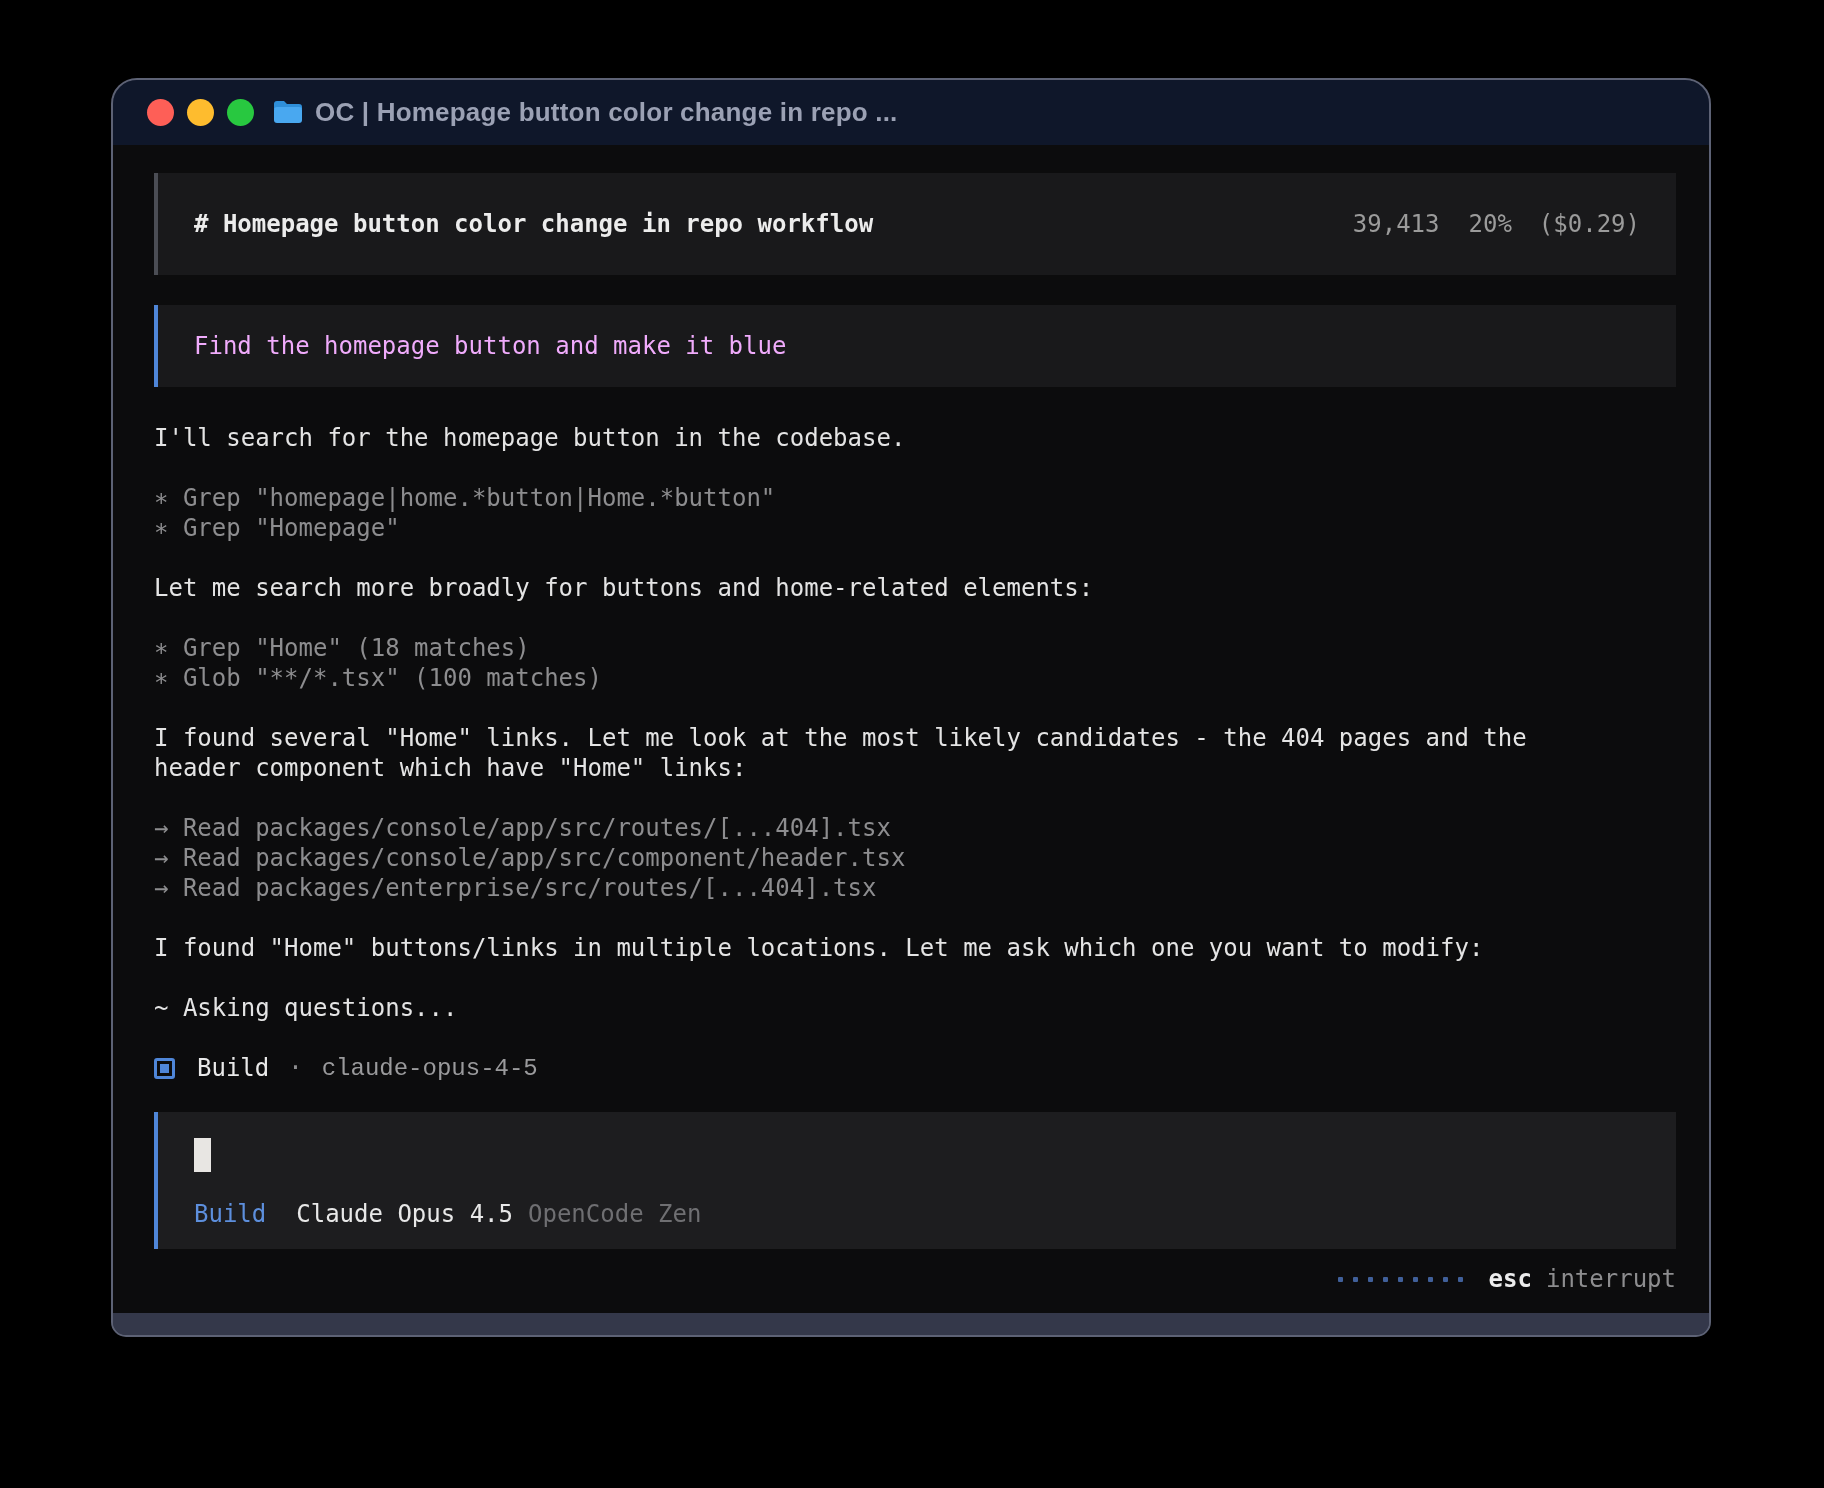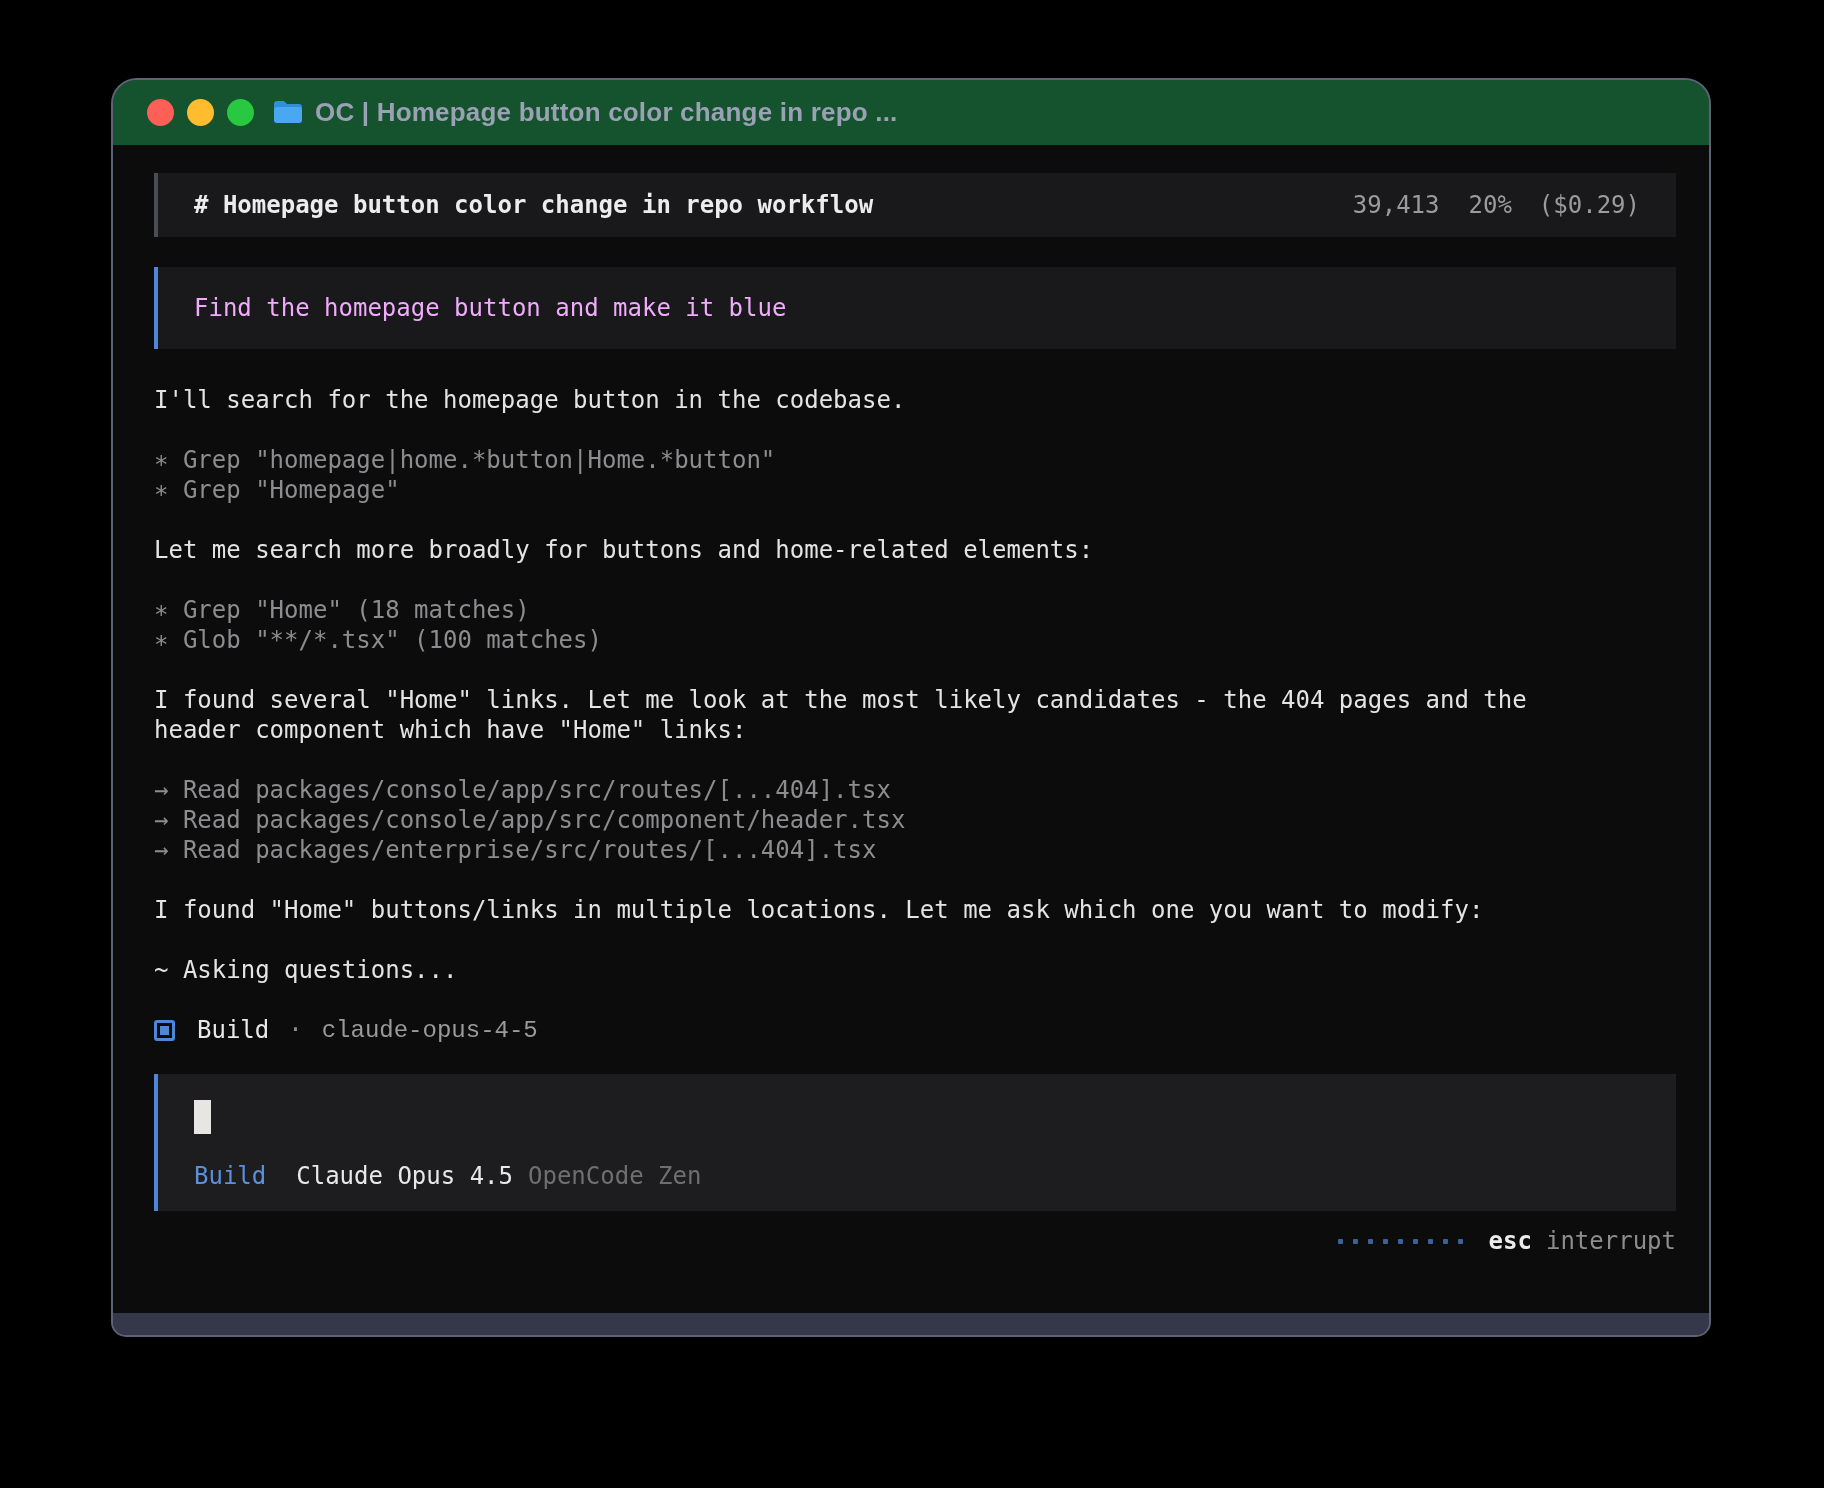--- a/index.html
+++ b/index.html
@@ -5,33 +5,33 @@
   * { margin:0; padding:0; box-sizing:border-box; }
   html,body { width:1824px; height:1488px; background:#000; overflow:hidden; }
   body { position:relative; font-family:"DejaVu Sans Mono", monospace; }
 
   .window {
     position:absolute; left:111px; top:78px; width:1600px; height:1259px;
     background:#34384a; border:2px solid #5d6275;
     border-radius:26px 26px 15px 15px;
     display:flex; flex-direction:column; overflow:hidden;
   }
-  .titlebar { height:65px; flex:none; display:flex; align-items:center; padding-left:34px; background:#14532d; }
+  .titlebar { height:65px; flex:none; display:flex; align-items:center; padding-left:34px; background:#0f172a; }
   .lights { display:flex; gap:13px; align-items:center; }
   .light { width:27px; height:27px; border-radius:50%; }
   .light.red { background:var(--tl-red); }
   .light.yellow { background:var(--tl-yellow); }
   .light.green { background:var(--tl-green); }
   .folder { margin-left:19px; display:flex; align-items:center; }
   .win-title { margin-left:12px; font-family:"Liberation Sans", sans-serif; font-weight:700; font-size:26px; color:#9ba1b4; letter-spacing:.2px; white-space:nowrap; }
 
   .content { flex:1; background:#0c0c0d; padding:28px 33px 0 41px; display:flex; flex-direction:column; overflow:hidden; font-size:24px; }
 
   .block { background:#19191b; }
-  .session-header { height:64px; border-left:4px solid #4b4d54; display:flex; align-items:center; justify-content:space-between; padding:0 36px; }
+  .session-header { height:102px; border-left:4px solid #4b4d54; display:flex; align-items:center; justify-content:space-between; padding:0 36px; }
   .session-title { font-weight:700; color:#ececec; white-space:pre; }
   .session-stats { display:flex; align-items:center; color:#9b9b9b; white-space:pre; }
   .session-stats .tokens { margin-right:29px; }
   .session-stats .pct { margin-right:27px; }
 
   .user-msg { margin-top:30px; height:82px; border-left:4px solid var(--accent); display:flex; align-items:center; padding:0 36px; color:#f0abfc; white-space:pre; }
 
   .transcript { margin-top:36px; }
   .tline { height:30px; line-height:30px; white-space:pre; }
   .tline.normal { color:#e4e4e4; }

